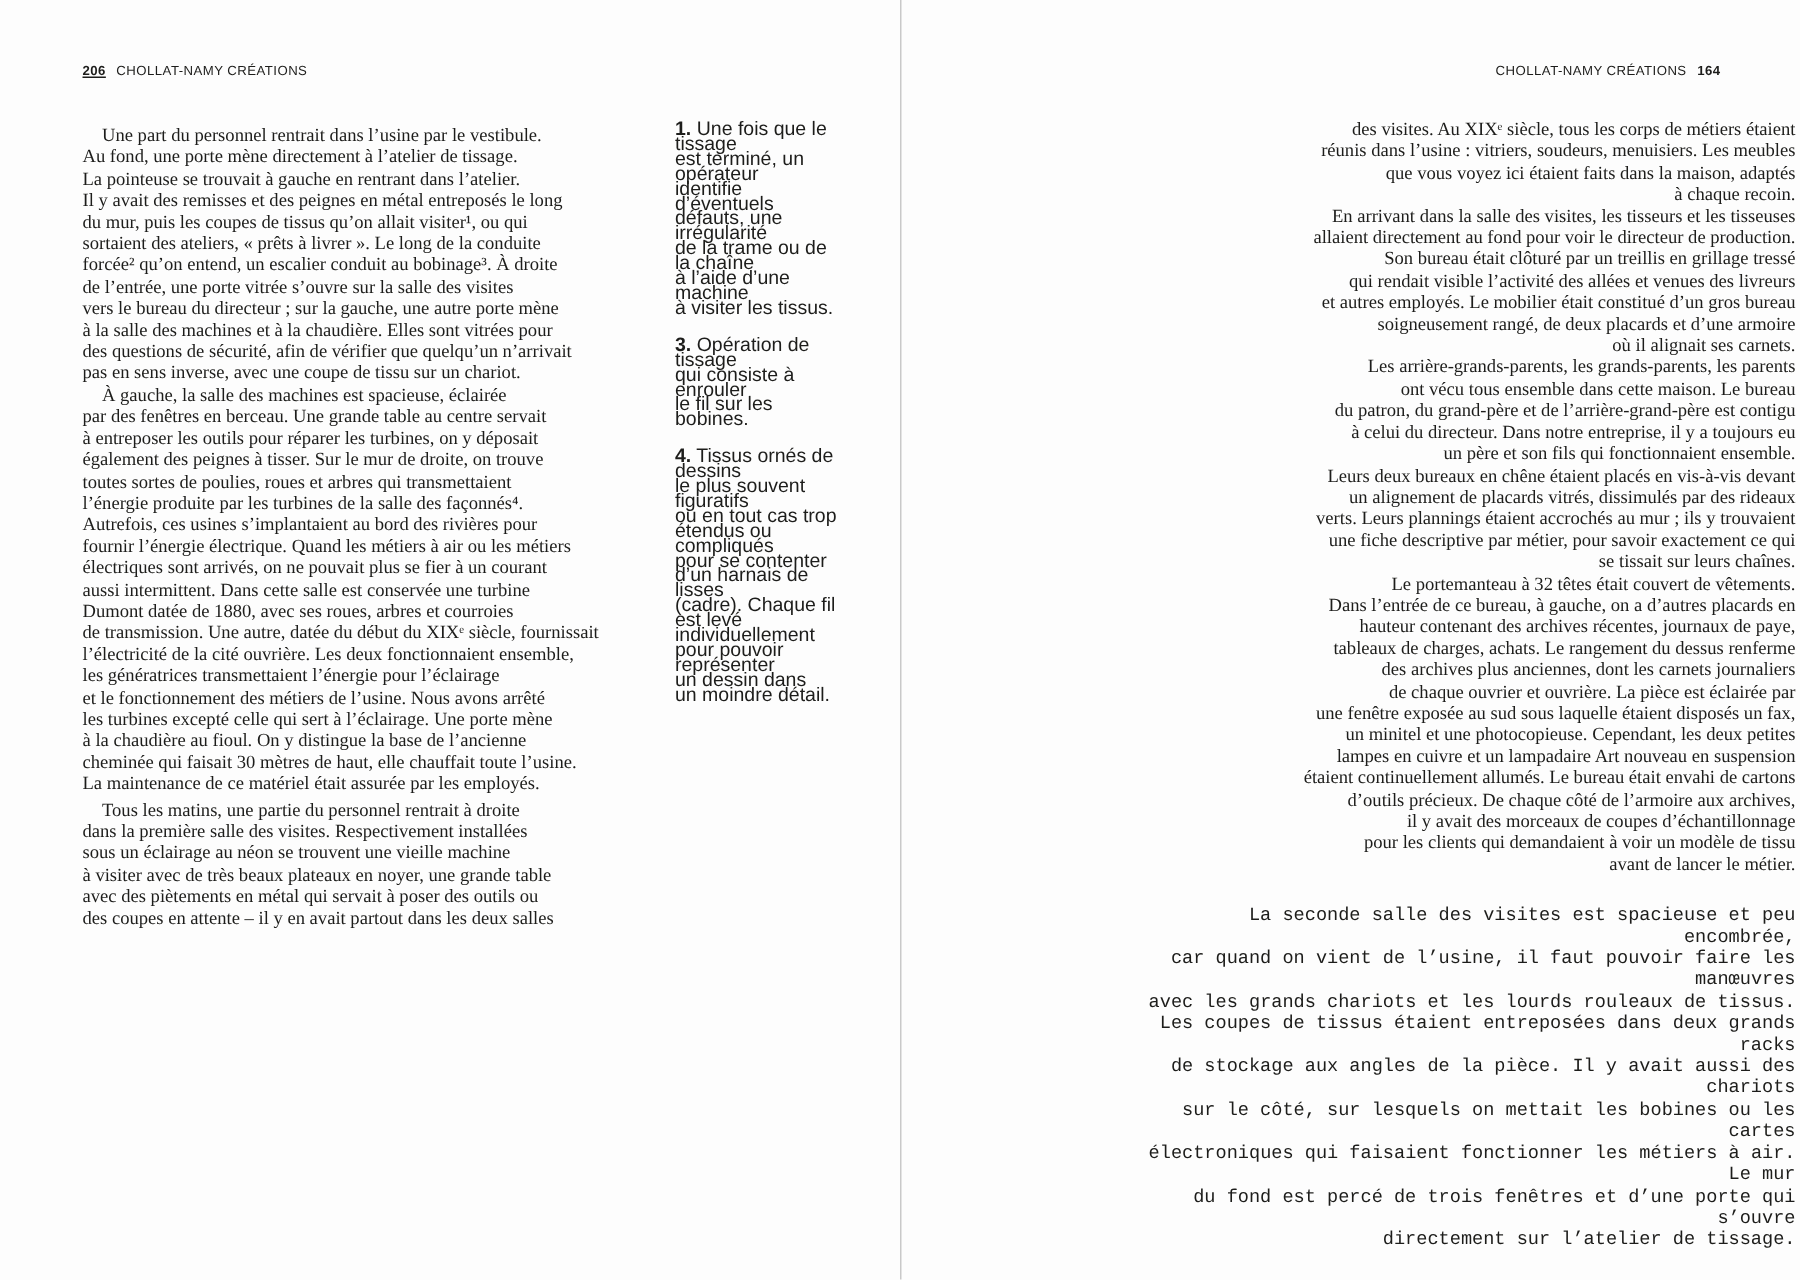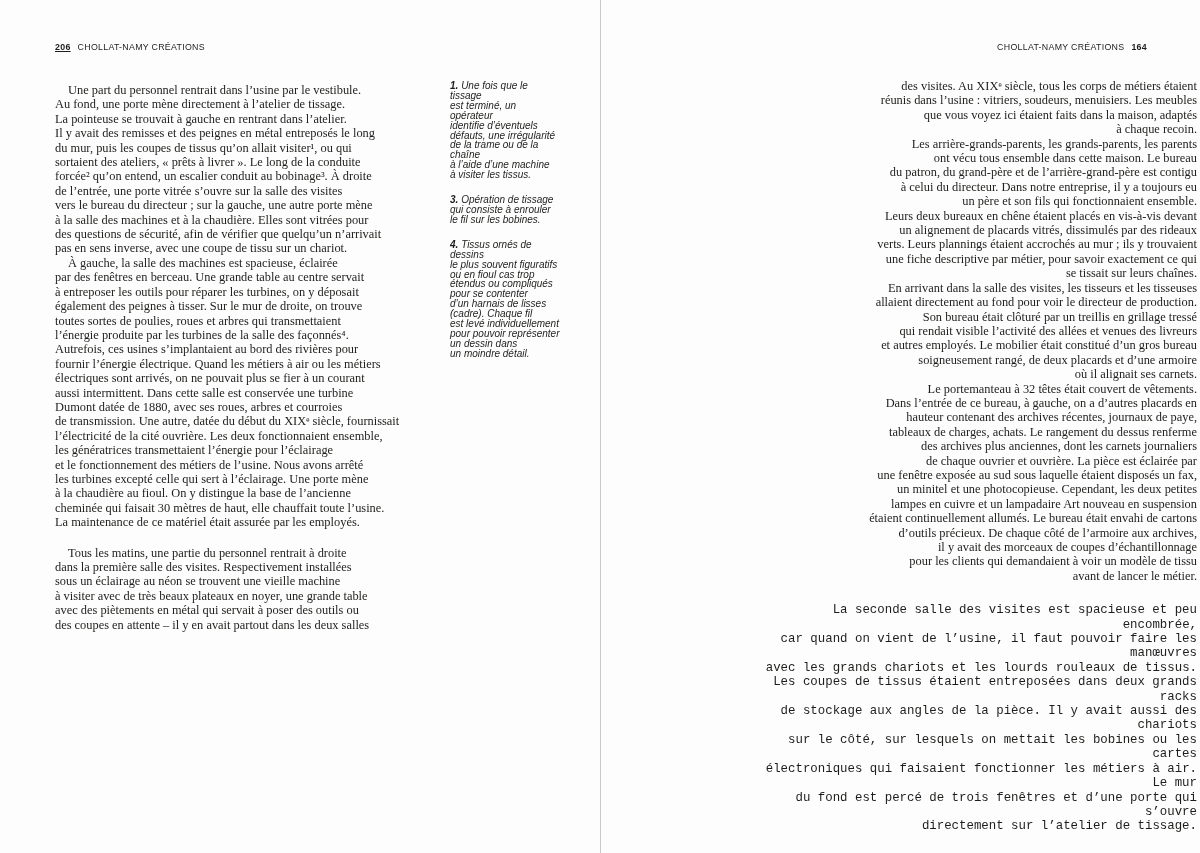--- a/index.html
+++ b/index.html
@@ -31,27 +31,27 @@
     position: absolute; top: 79px;
     font-size: 12.4px; line-height: 14.4px;
   }
   .left-col  { left: 55px;  width: 442px; }
   .right-col { left: 765px; width: 432px; text-align: right; }
 
   p.para, p.intro { white-space: pre-line; }
   p.intro { font-style: italic; line-height: 14.2px; margin-bottom: 31px; }
   .indent { text-indent: 13px; }
   .gap-sm { margin-top: 4px; }
-  .gap-md { margin-top: 16px; }
+  .gap-md { margin-top: 3px; }
   .gap-lg { margin-top: 20px; font-family: Liberation Mono, monospace; }
 
   .footnotes {
     position: absolute; left: 450px; top: 81px; width: 110px;
     font-family: "Liberation Sans", sans-serif;
-    font-size: 10px; line-height: 9.9px; color: #1d1d1b; font-style: italic;
+    font-size: 13px; line-height: 9.9px; color: #1d1d1b;
   }
   .footnote { margin-bottom: 15px; }
   .fn-num { font-weight: bold; }
   .fn-text { white-space: pre-line; }
 </style>
 </head>
 <body>
 
 <div class="spread">
 
@@ -111,53 +111,53 @@
 identifie d’éventuels
 défauts, une irrégularité
 de la trame ou de la chaîne
 à l’aide d’une machine
 à visiter les tissus.</span></div>
     <div class="footnote"><span class="fn-num">3.</span> <span class="fn-text">Opération de tissage
 qui consiste à enrouler
 le fil sur les bobines.</span></div>
     <div class="footnote"><span class="fn-num">4.</span> <span class="fn-text">Tissus ornés de dessins
 le plus souvent figuratifs
-ou en fioul cas trop
+ou en tout cas trop
 étendus ou compliqués
 pour se contenter
 d’un harnais de lisses
 (cadre). Chaque fil
 est levé individuellement
 pour pouvoir représenter
 un dessin dans
 un moindre détail.</span></div>
   </aside>
 
   <main class="text-col right-col">
     <p class="para">des visites. Au XIXᵉ siècle, tous les corps de métiers étaient
 réunis dans l’usine : vitriers, soudeurs, menuisiers. Les meubles
 que vous voyez ici étaient faits dans la maison, adaptés
 à chaque recoin.</p>
+    <p class="para indent">En arrivant dans la salle des visites, les tisseurs et les tisseuses
+allaient directement au fond pour voir le directeur de production.
+Son bureau était clôturé par un treillis en grillage tressé
+qui rendait visible l’activité des allées et venues des livreurs
+et autres employés. Le mobilier était constitué d’un gros bureau
+soigneusement rangé, de deux placards et d’une armoire
+où il alignait ses carnets.</p>
     <p class="para indent">Les arrière-grands-parents, les grands-parents, les parents
 ont vécu tous ensemble dans cette maison. Le bureau
 du patron, du grand-père et de l’arrière-grand-père est contigu
 à celui du directeur. Dans notre entreprise, il y a toujours eu
 un père et son fils qui fonctionnaient ensemble.
 Leurs deux bureaux en chêne étaient placés en vis-à-vis devant
 un alignement de placards vitrés, dissimulés par des rideaux
 verts. Leurs plannings étaient accrochés au mur ; ils y trouvaient
 une fiche descriptive par métier, pour savoir exactement ce qui
 se tissait sur leurs chaînes.</p>
-    <p class="para indent">En arrivant dans la salle des visites, les tisseurs et les tisseuses
-allaient directement au fond pour voir le directeur de production.
-Son bureau était clôturé par un treillis en grillage tressé
-qui rendait visible l’activité des allées et venues des livreurs
-et autres employés. Le mobilier était constitué d’un gros bureau
-soigneusement rangé, de deux placards et d’une armoire
-où il alignait ses carnets.</p>
     <p class="para indent">Le portemanteau à 32 têtes était couvert de vêtements.
 Dans l’entrée de ce bureau, à gauche, on a d’autres placards en
 hauteur contenant des archives récentes, journaux de paye,
 tableaux de charges, achats. Le rangement du dessus renferme
 des archives plus anciennes, dont les carnets journaliers
 de chaque ouvrier et ouvrière. La pièce est éclairée par
 une fenêtre exposée au sud sous laquelle étaient disposés un fax,
 un minitel et une photocopieuse. Cependant, les deux petites
 lampes en cuivre et un lampadaire Art nouveau en suspension
 étaient continuellement allumés. Le bureau était envahi de cartons

